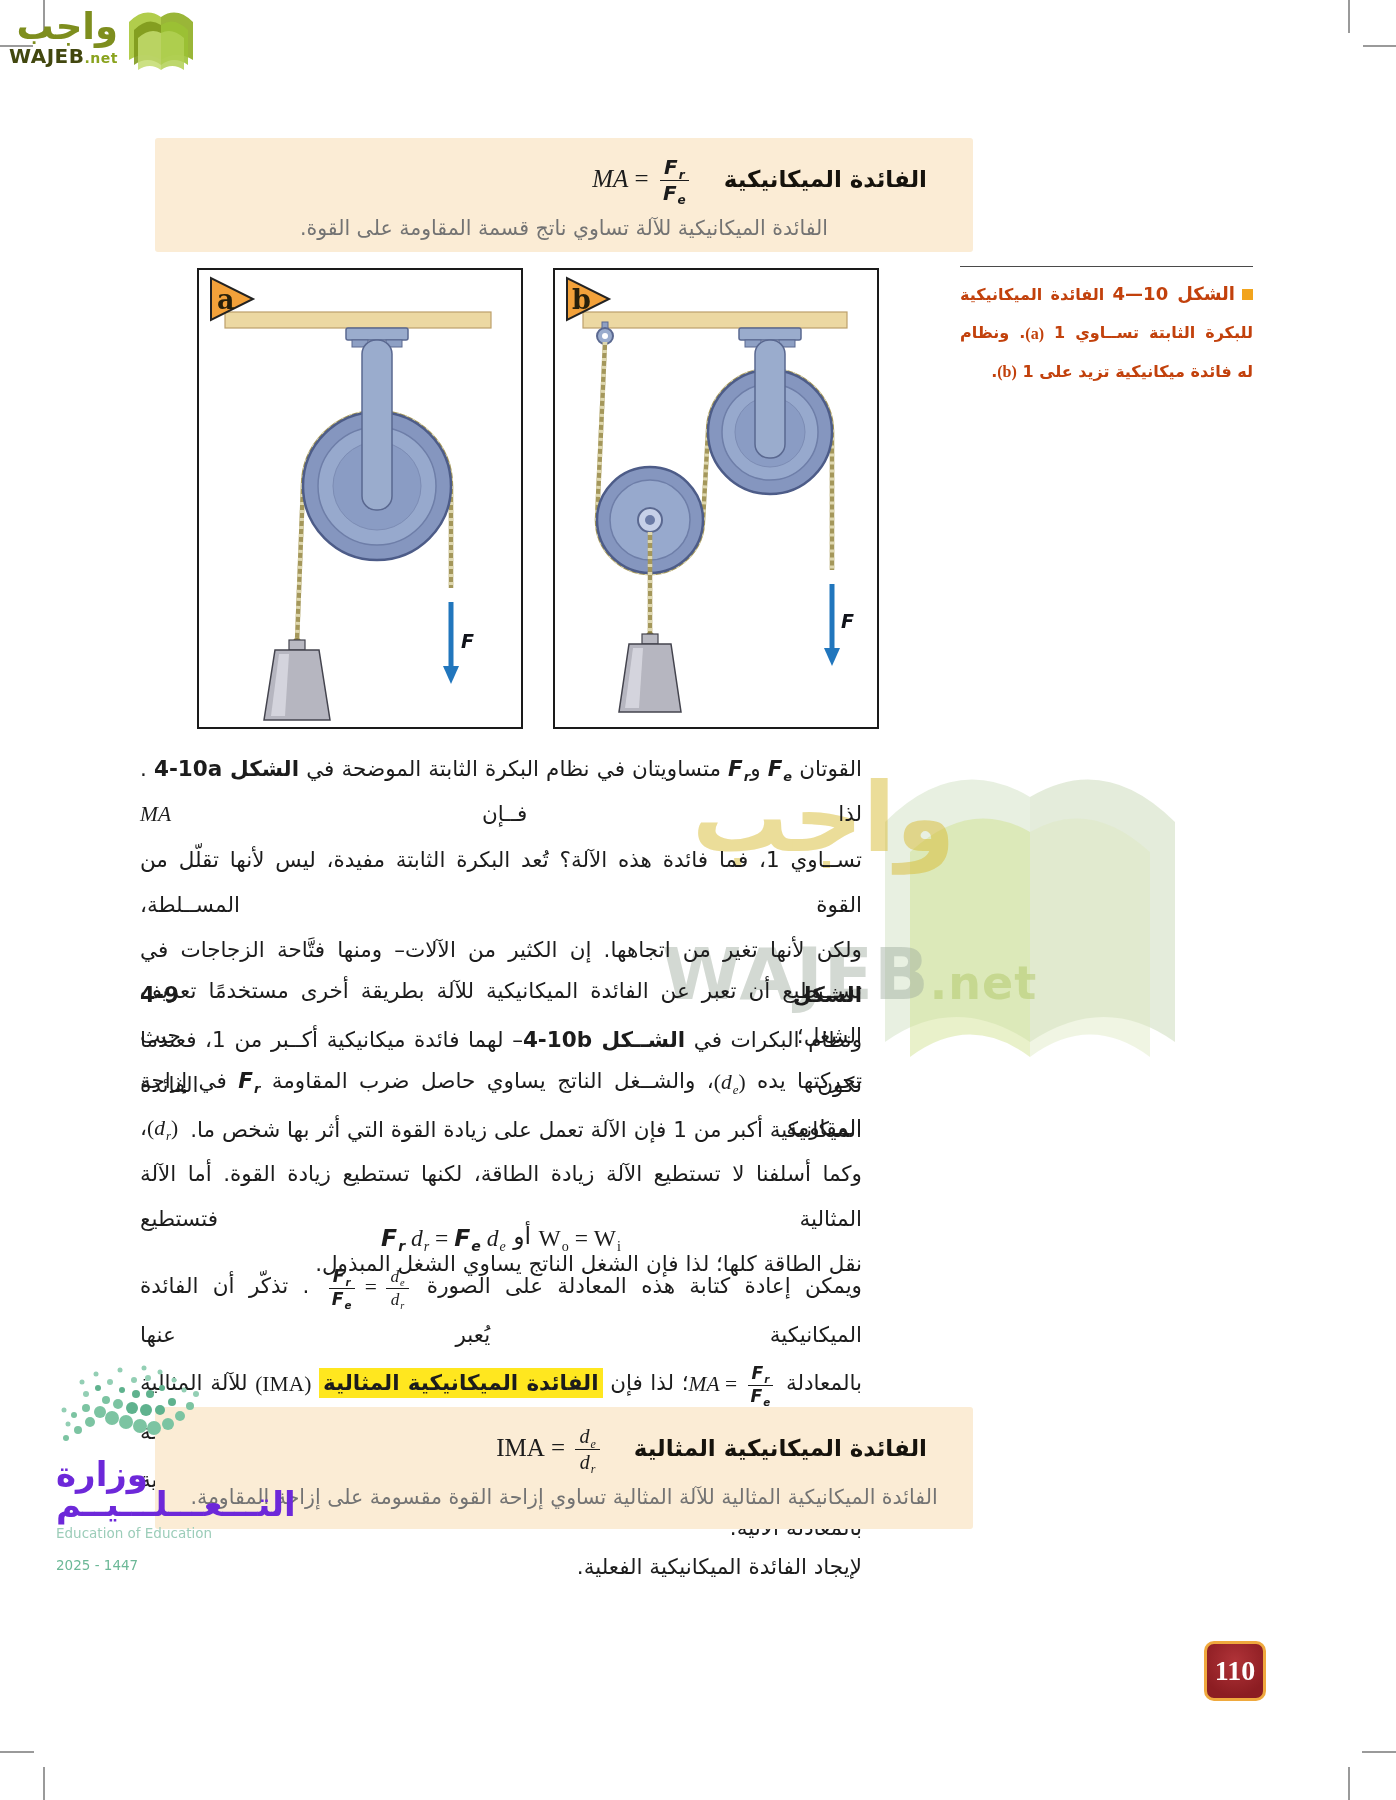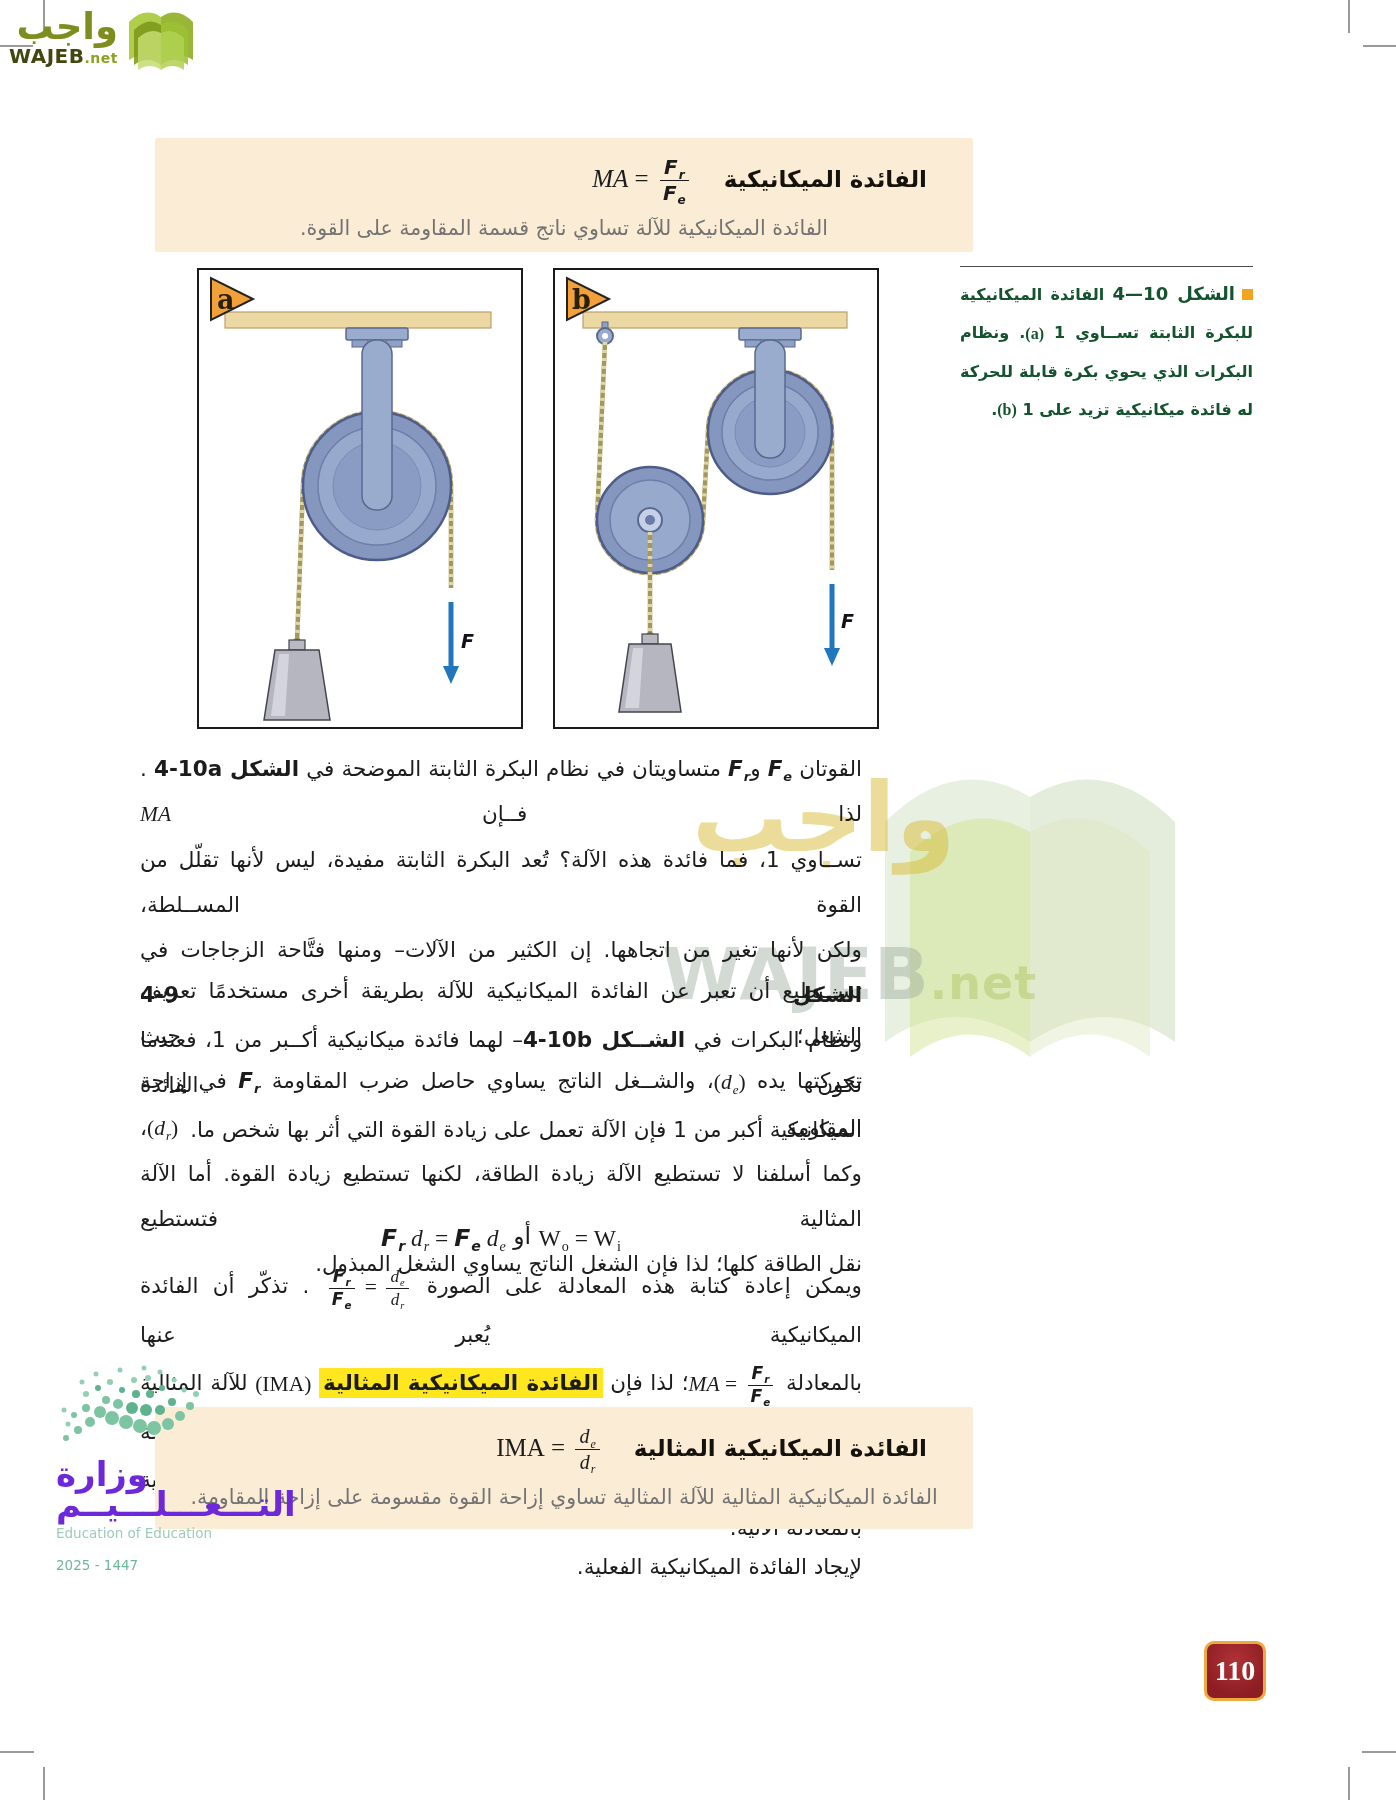--- a/index.html
+++ b/index.html
@@ -41,21 +41,21 @@
         font-size:.8em;margin:0 4px;transform:translateY(1px);}
   .frac .fn{border-bottom:1.5px solid #1c1c1c;padding:0 4px 1px;}
   .frac .fd{padding:1px 4px 0;}
   .bullet-sq{display:inline-block;width:11px;height:11px;background:#f2a41d;margin-left:7px;}
   
   .eqline{position:absolute;left:140px;width:722px;direction:rtl;text-align:center;
           font-size:23.5px;line-height:52px;}
   
   .figbox{position:absolute;width:322px;height:457px;background:#fff;border:2px solid #1a1a1a;}
   .figcap{position:absolute;left:960px;top:266px;width:293px;direction:rtl;
-          font-size:16px;font-weight:700;color:#14532d;line-height:38px;}
+          font-size:16px;font-weight:700;color:#c2410c;line-height:38px;}
   .figcap .tline{text-align:justify;text-align-last:justify;}
   .figcap .tline.last{text-align-last:right;}
   .cap-rule{border-top:1.6px solid #4a4a4a;margin-bottom:8px;}
   .figcap .big{font-size:18px;}
   
   .watermark{left:620px;top:742px;width:600px;height:340px;pointer-events:none;}
   .wm-ar{position:absolute;left:72px;top:20px;font-size:96px;font-weight:700;color:#d9bc35;opacity:.5;}
   .wm-en{position:absolute;left:42px;top:190px;font-size:72px;font-weight:700;color:#9fac9e;opacity:.45;letter-spacing:1px;}
   .wm-en .net{font-size:46px;color:#adc45f;}
   
@@ -227,21 +227,20 @@
     </svg>
   </div>
 
   <div class="figcap">
     <div class="cap-rule"></div>
     <div>
         <div class="tline"><span class="bullet-sq"></span><span class="b big ">الشكل </span><span class="b big " dir="ltr">4—10</span><span> الفائدة الميكانيكية</span></div>
         <div class="tline"><span>للبكرة الثابتة تســاوي 1 </span><span class="eq b" dir="ltr">
             <span class="lat">(a)</span>
           </span><span>. ونظام</span></div>
-        <div class="tline"><span>البكرات الذي يحوي بكرة قابلة للحركة</span></div>
         <div class="tline last"><span>له فائدة ميكانيكية تزيد على 1 </span><span class="eq b" dir="ltr">
             <span class="lat">(b)</span>
           </span><span>.</span></div>
       </div>
   </div>
 
   <div class="para" style="top: 746px; line-height: 45px;">
       <div class="tline"><span>القوتان </span><span class="var v-F">F<sub>e</sub></span><span> و</span><span class="var v-F">F<sub>r</sub></span><span> متساويتان في نظام البكرة الثابتة الموضحة في </span><span class="b ">الشكل </span><span class="b " dir="ltr">4-10a</span><span> . لذا فــإن </span><span class="var v-MA">MA</span></div>
       <div class="tline"><span>تســاوي 1، فما فائدة هذه الآلة؟ تُعد البكرة الثابتة مفيدة، ليس لأنها تقلّل من القوة المســلطة،</span></div>
       <div class="tline"><span>ولكن لأنها تغير من اتجاهها. إن الكثير من الآلات– ومنها فتَّاحة الزجاجات في </span><span class="b ">الشكل </span><span class="b " dir="ltr">4-9</span></div>

